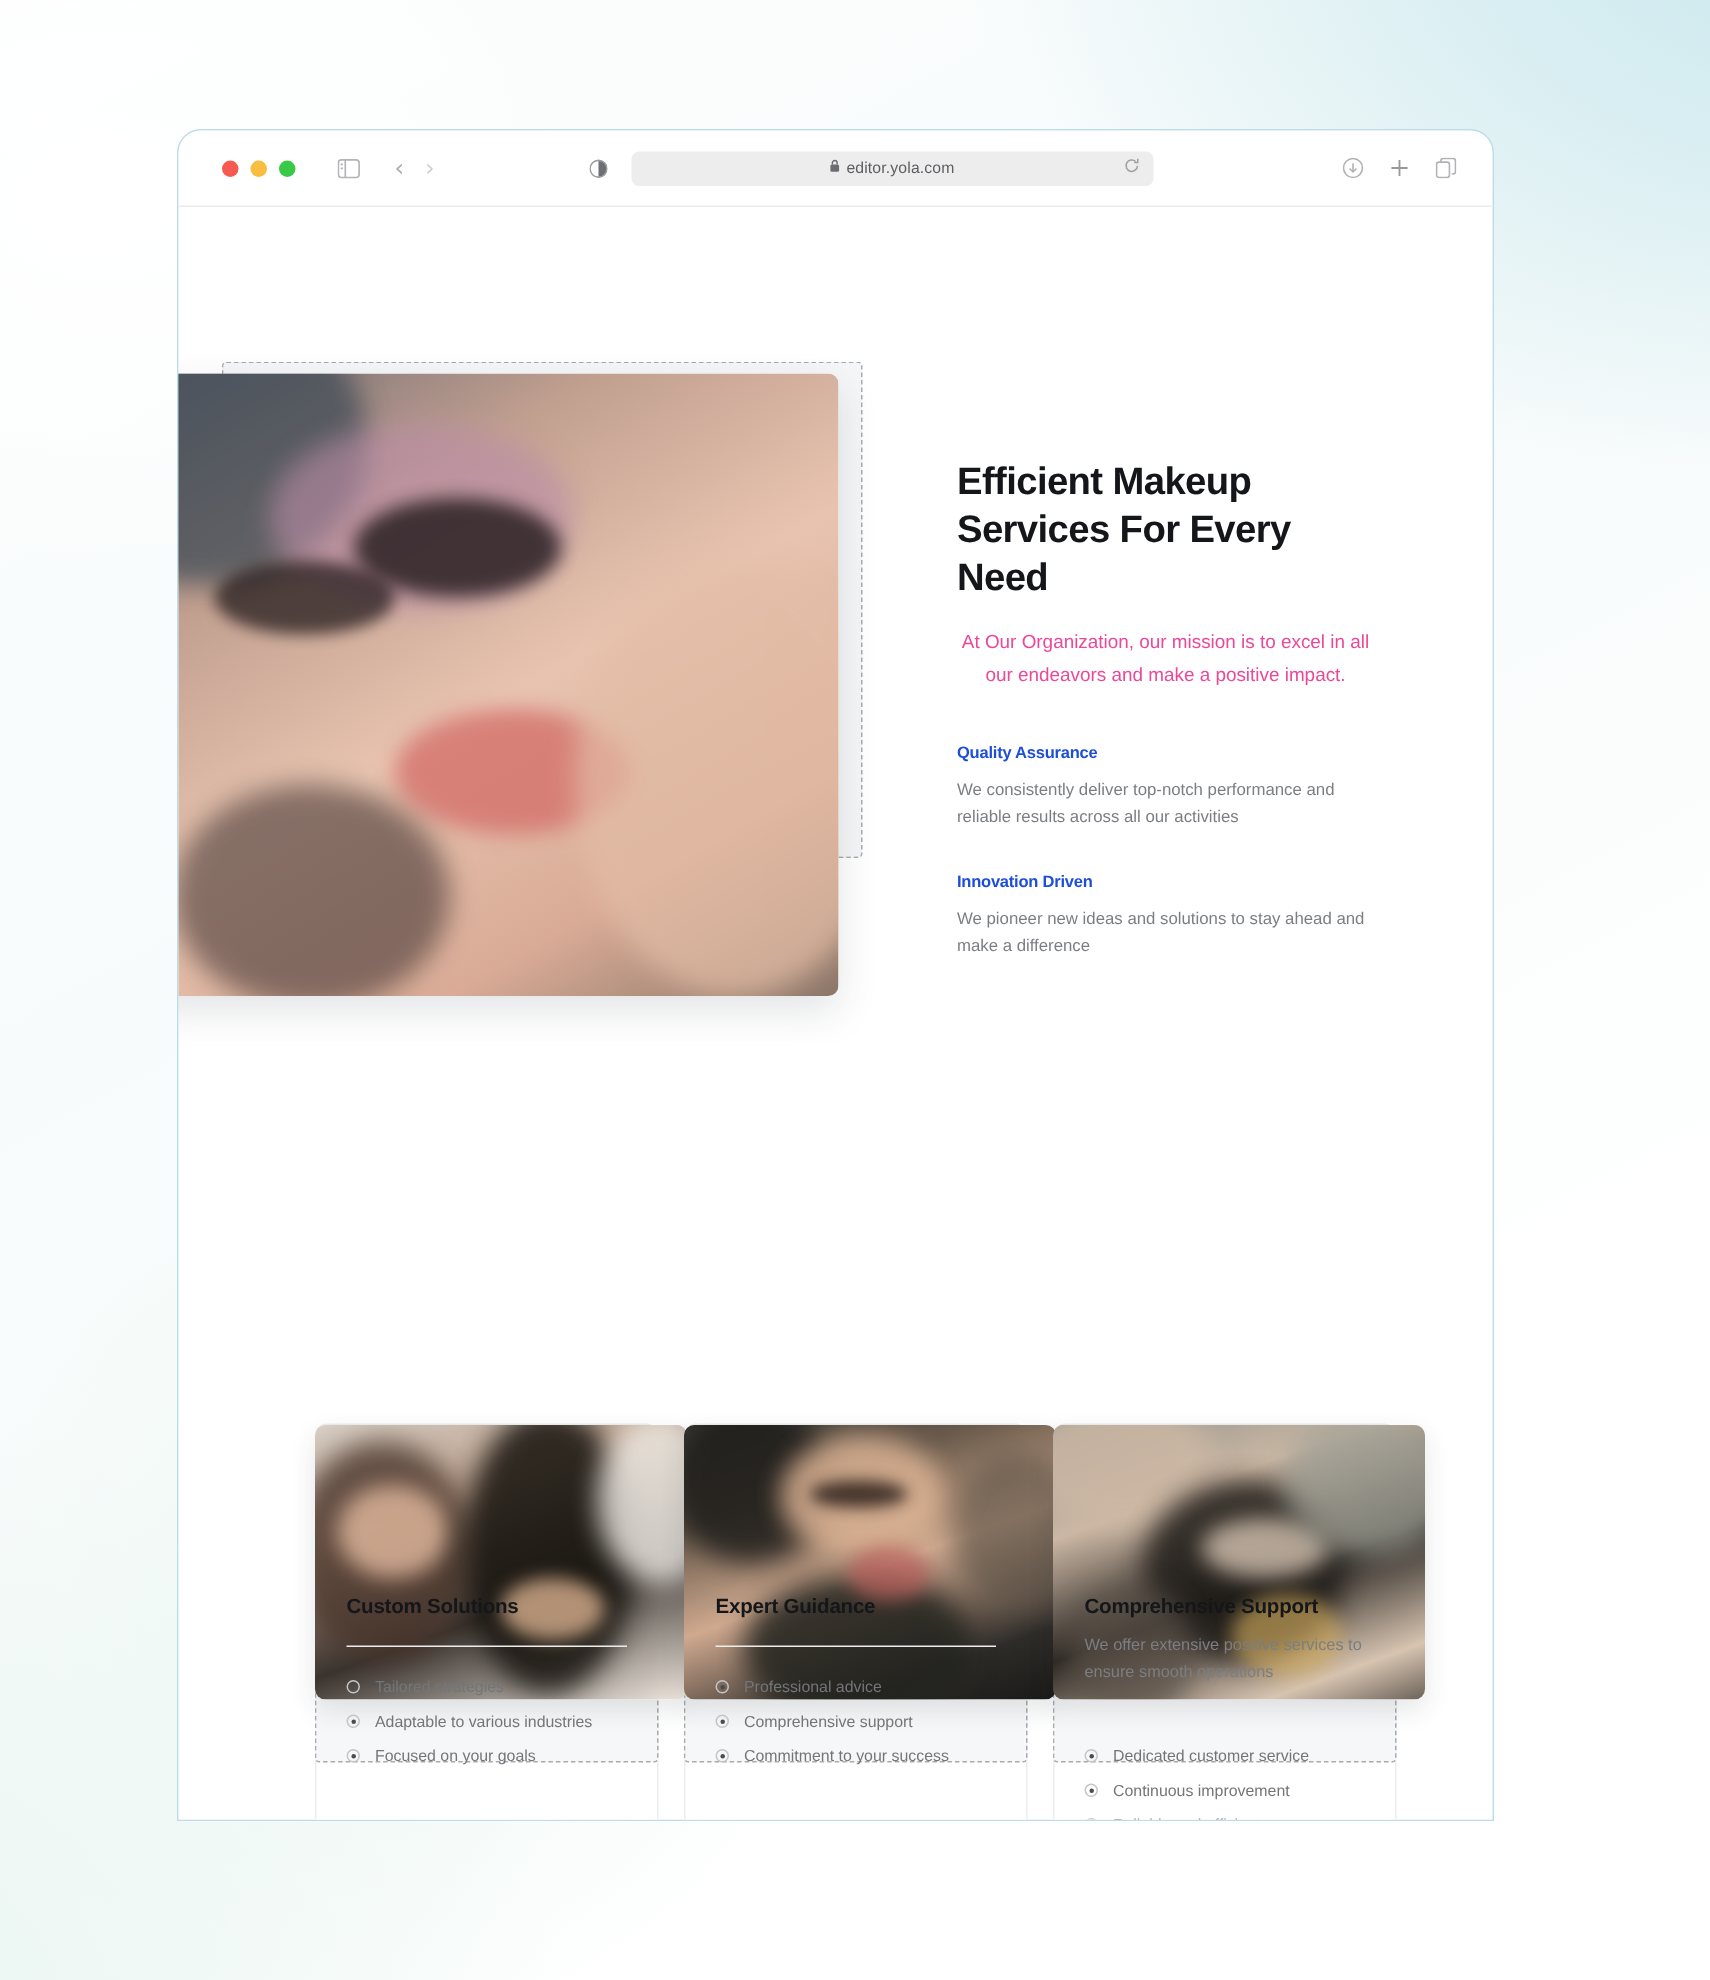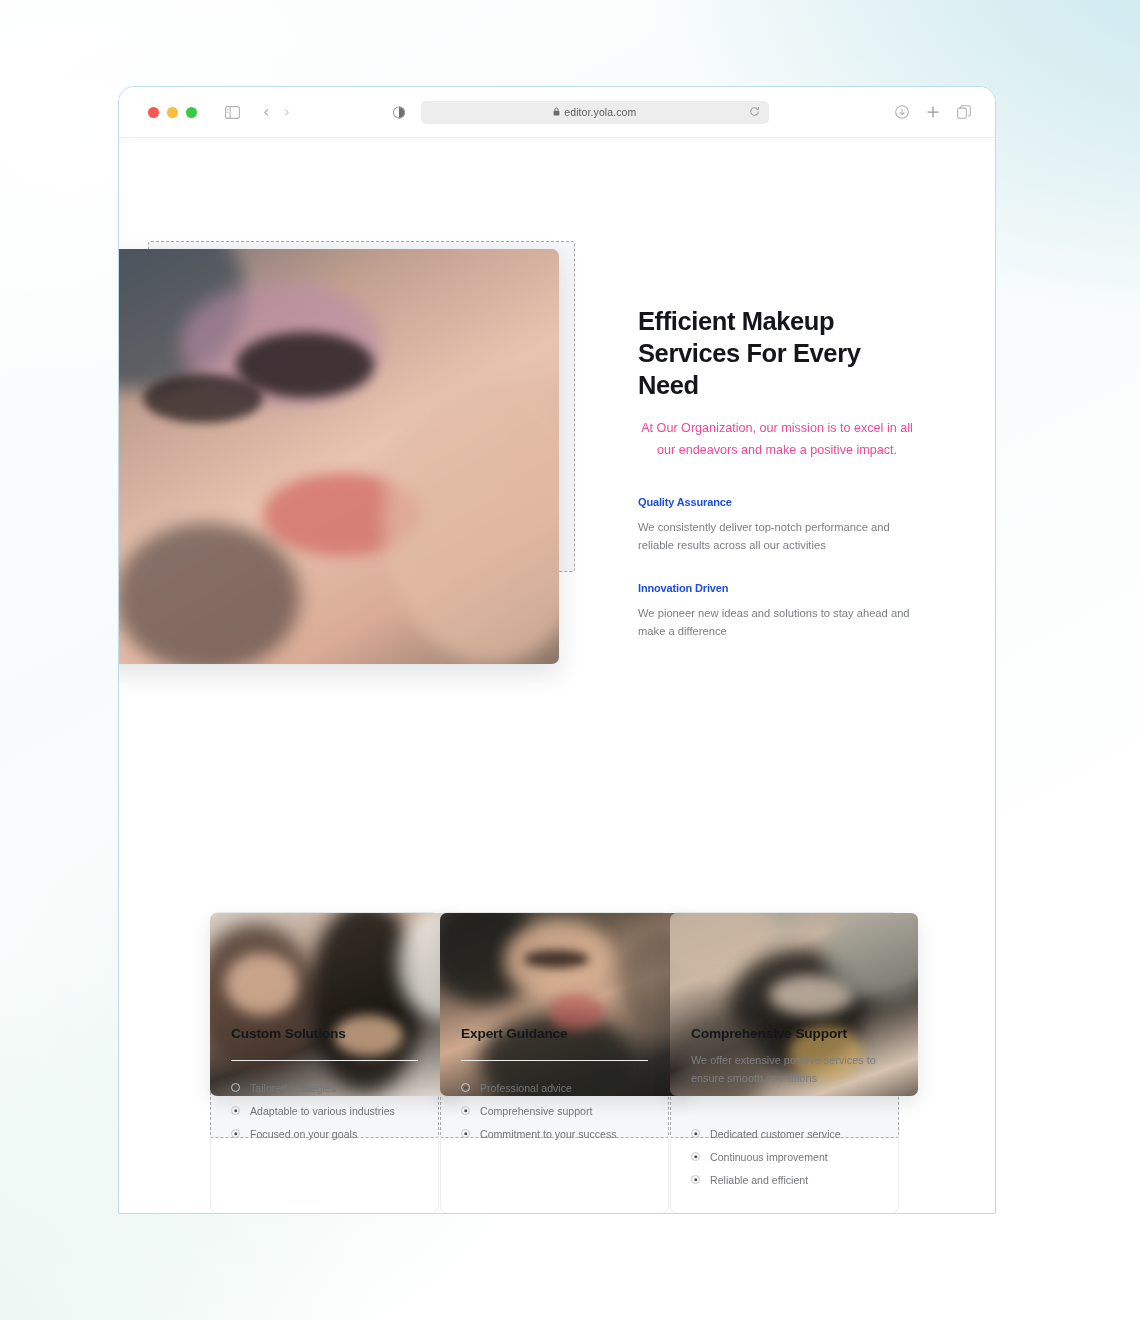--- a/index.html
+++ b/index.html
@@ -160,24 +160,24 @@
     margin-top: 10px;
     font-size: 11.2px;
     line-height: 1.63;
     color: #7b7e82;
     width: 284px;
   }
 
   
   .cards {
     position: absolute;
-    left: 91px; top: 774px;
+    left: 91px; top: 811px;
     width: 721px;
     display: flex;
-    gap: 1px;
+    gap: 17px;
   }
   .card {
     position: relative;
     width: 229px;
     background: #ffffff;
     border: 1px solid #eceded;
     border-radius: 8px;
     padding: 113px 20px 22px 20px;
   }
   .card-outline {

